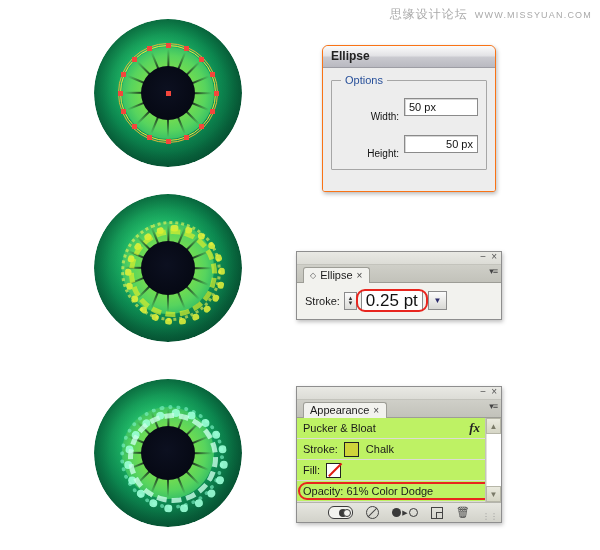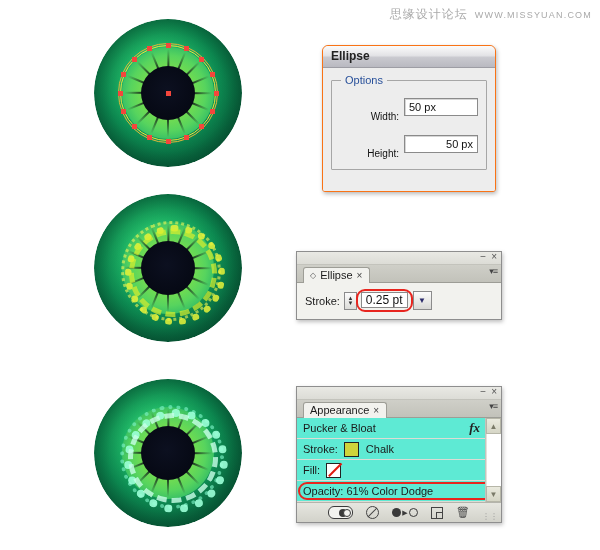--- a/index.html
+++ b/index.html
@@ -168,21 +168,21 @@
   .spin{
     width:11px;height:16px;margin-right:4px;
     border:1px solid #8b8b8b;background:linear-gradient(to bottom,#fcfcfc,#dcdcd8);
     display:flex;flex-direction:column;align-items:center;justify-content:center;
     font-size:6px;line-height:5px;color:#333;
   }
   .wfield-wrap{position:relative;display:inline-block;}
   .wfield{
     width:48px;height:15px;line-height:15px;
     background:#fff;border:1px solid #8a8a8a;
-    font-size:12px;padding:0 4px;color:#111;
+    font-size:17px;padding:0 4px;color:#111;
   }
   .redbox{
     position:absolute;border:2px solid #e8251e;border-radius:9px;
     pointer-events:none;
   }
   .ddbtn{
     width:17px;height:17px;margin-left:5px;
     border:1px solid #8b8b8b;background:linear-gradient(to bottom,#fcfcfc,#d8d8d4);
     display:flex;align-items:center;justify-content:center;
     font-size:8px;color:#2a2a6a;
@@ -190,21 +190,21 @@
 
   
   .app-body{position:relative;background:#fff;}
   .app-rows{margin-right:15px;}
   .arow{
     height:20px;display:flex;align-items:center;
     padding:0 6px;border-bottom:1px solid #dcdcd4;
     background:#f4f4ef;font-size:11px;color:#1a1a1a;
   }
   .arow.head{background:#f4f4ef;font-weight:bold;}
-  .arow.white{background:#5eead4;}
+  .arow.white{background:#bef264;}
   .sw{
     width:13px;height:13px;border:1px solid #222;
     background:#fff;margin-right:7px;flex:none;
   }
   .sw.pale{background:#fbf7c9;}
   .sw.olive{background:#cfd43a;}
   .sw.none{position:relative;background:#fff;}
   .sw.none::after{
     content:"";position:absolute;left:-1px;top:50%;width:18px;height:1.5px;
     background:#e01b10;transform:rotate(-45deg);transform-origin:center;

